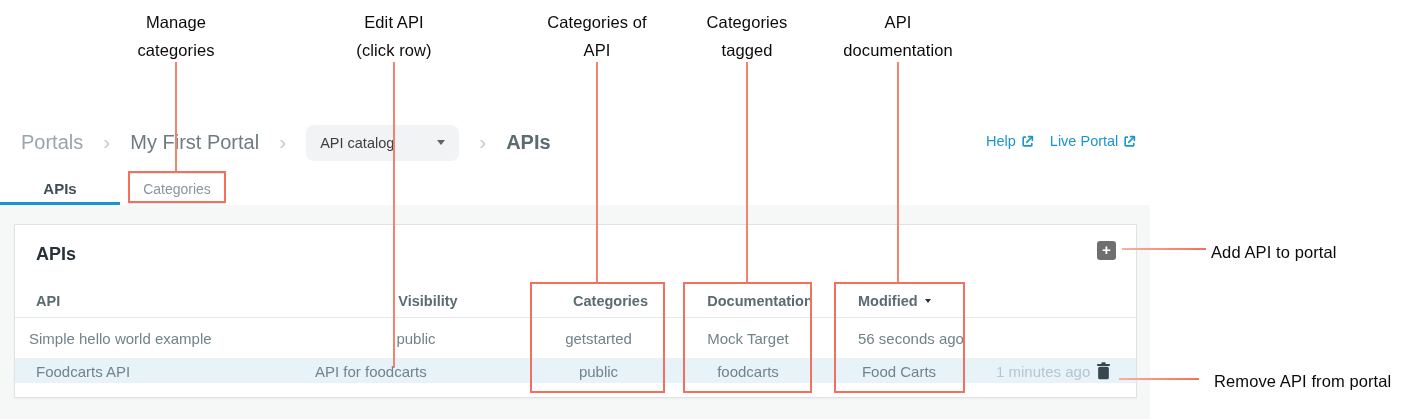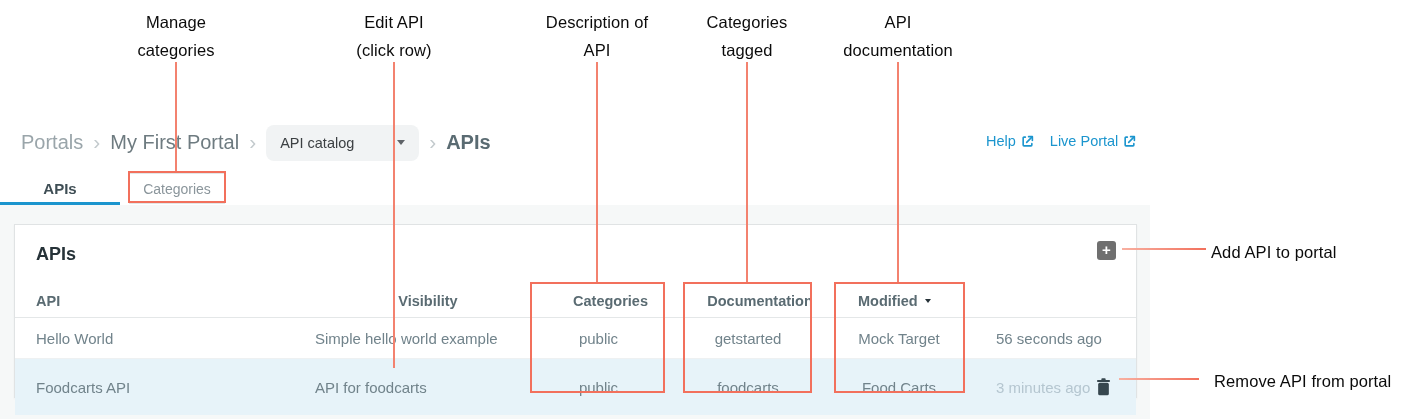--- a/index.html
+++ b/index.html
@@ -2,21 +2,21 @@
 <html><head>
 <meta charset="utf-8">
 <style>
   * { margin:0; padding:0; box-sizing:border-box; }
   body { font-family:"Liberation Sans","DejaVu Sans",sans-serif; background:#fff; }
   .stage { position:relative; width:1403px; height:419px; background:#fff; overflow:hidden; }
 
   
   .gray-band { position:absolute; left:0; top:205px; width:1150px; height:214px; background:#f6f8f8; }
 
-  .breadcrumb { position:absolute; left:21px; top:124px; height:37px; display:flex; align-items:center; gap:10px; }
+  .breadcrumb { position:absolute; left:21px; top:124px; height:37px; display:flex; align-items:center; gap:20px; }
   .bc-link { font-size:20px; color:#9aa5aa; cursor:pointer; }
   .bc-link.mid { color:#6e7b80; }
   .bc-sep { font-size:21px; color:#c3cacd; font-weight:400; transform:translateY(-1px); }
   .bc-current { font-size:20px; color:#5a6b72; font-weight:700; }
   .bc-dropdown { width:153px; height:36px; background:#f1f3f4; border-radius:8px; display:flex; align-items:center;
                  padding:0 14px; cursor:pointer; justify-content:space-between; }
   .bc-dropdown .val { font-size:14.5px; color:#3c4043; }
   .caret { width:0; height:0; border-left:4.5px solid transparent; border-right:4.5px solid transparent; border-top:5px solid #5f6368; }
 
   .header-links { position:absolute; left:986px; top:133px; display:flex; align-items:center; gap:16px; }
@@ -38,21 +38,21 @@
   .add-btn { position:absolute; right:20px; top:16px; width:19px; height:19px; background:#6f6f6f; border-radius:3px;
              display:flex; align-items:center; justify-content:center; cursor:pointer; }
   .add-btn span { color:#fff; font-size:15px; font-weight:700; line-height:1; transform:translateY(-1px); }
 
   .tgrid { display:grid; grid-template-columns:286px 230px 135px 164px 138px 1fr; align-items:center; }
   .thead { height:34px; border-bottom:1px solid #e4e7e8; }
   .thead .cell { font-size:14.5px; font-weight:700; color:#5a6b72;padding-left:24px; }
   .trow { height:40px; position:relative; cursor:pointer; }
   .trow + .trow { border-top:1px solid #eef1f2; }
   .trow .cell { font-size:15px; color:#71838b; }
-  .trow.highlight { background:#e7f3f9; height:57px; }
+  .trow.highlight { background:#e7f3f9; height:25px; }
   .cell.c1 { padding-left:21px; }
   .cell.c2 { padding-left:14px; }
   .cell.c3, .cell.c4, .cell.c5 { text-align:center; }
   .cell.c6 { padding-left:28px; display:flex; align-items:center; gap:5px; }
   .sort-tri { width:0; height:0; border-left:3.5px solid transparent; border-right:3.5px solid transparent; border-top:4.5px solid #263238; margin-left:2px; }
   .faded { color:#b5c6d0 !important; }
   .trash { position:absolute; right:25px; top:50%; transform:translateY(-50%); cursor:pointer; display:flex; }
 
   
   .callout { position:absolute; white-space:pre-line; text-align:center; font-size:16.5px; line-height:28px; color:#0b0b0b;
@@ -120,35 +120,34 @@
       <div class="cell c3">Visibility</div>
       <div class="cell c4">Categories</div>
       <div class="cell c5">Documentation</div>
       <div class="cell c6">
         <span>Modified</span>
         <span class="sort-tri"></span>
       </div>
     </div>
 
     <div class="tgrid trow">
-      <div class="cell c1">Hello World</div>
       <div class="cell c2">Simple hello world example</div>
       <div class="cell c3">public</div>
       <div class="cell c4">getstarted</div>
       <div class="cell c5">Mock Target</div>
       <div class="cell c6">56 seconds ago</div>
     </div>
 
     <div class="tgrid trow highlight">
       <div class="cell c1">Foodcarts API</div>
       <div class="cell c2">API for foodcarts</div>
       <div class="cell c3">public</div>
       <div class="cell c4">foodcarts</div>
       <div class="cell c5">Food Carts</div>
-      <div class="cell c6 faded">3 minutes ago</div>
+      <div class="cell c6 faded">1 minutes ago</div>
       <div class="trash">
         <svg width="15" height="18" viewBox="0 0 16 19">
           <rect x="2.3" y="5" width="11.4" height="13.4" rx="1.7" fill="#37474f"></rect>
           <rect x="1" y="1.9" width="14" height="2.3" rx="1.1" fill="#37474f"></rect>
           <rect x="5.7" y="0.2" width="4.6" height="2.6" rx="1" fill="#37474f"></rect>
         </svg>
       </div>
     </div>
   </div>
 
@@ -160,21 +159,21 @@
 
   <div class="rbox" style="left:128px; top:171px; width:98px; height:32px;"></div>
   <div class="rbox" style="left:530px; top:282px; width:135px; height:111px;"></div>
   <div class="rbox" style="left:683px; top:282px; width:129px; height:111px;"></div>
   <div class="rbox" style="left:834px; top:282px; width:131px; height:111px;"></div>
 
   <div class="callout" style="left:394px; top:8px;">Edit API
 (click row)</div>
   <div class="callout" style="left:176px; top:8px;">Manage
 categories</div>
-  <div class="callout" style="left:597px; top:8px;">Description of
+  <div class="callout" style="left:597px; top:8px;">Categories of
 API</div>
   <div class="callout" style="left:747px; top:8px;">Categories
 tagged</div>
   <div class="callout" style="left:898px; top:8px;">API
 documentation</div>
 
   <div class="hline" style="left:1122px; top:248px; width:84px;"></div>
   <div class="callout side" style="left:1211px; top:238px;">Add API to portal</div>
 
   <div class="hline" style="left:1119px; top:378px; width:80px;"></div>

